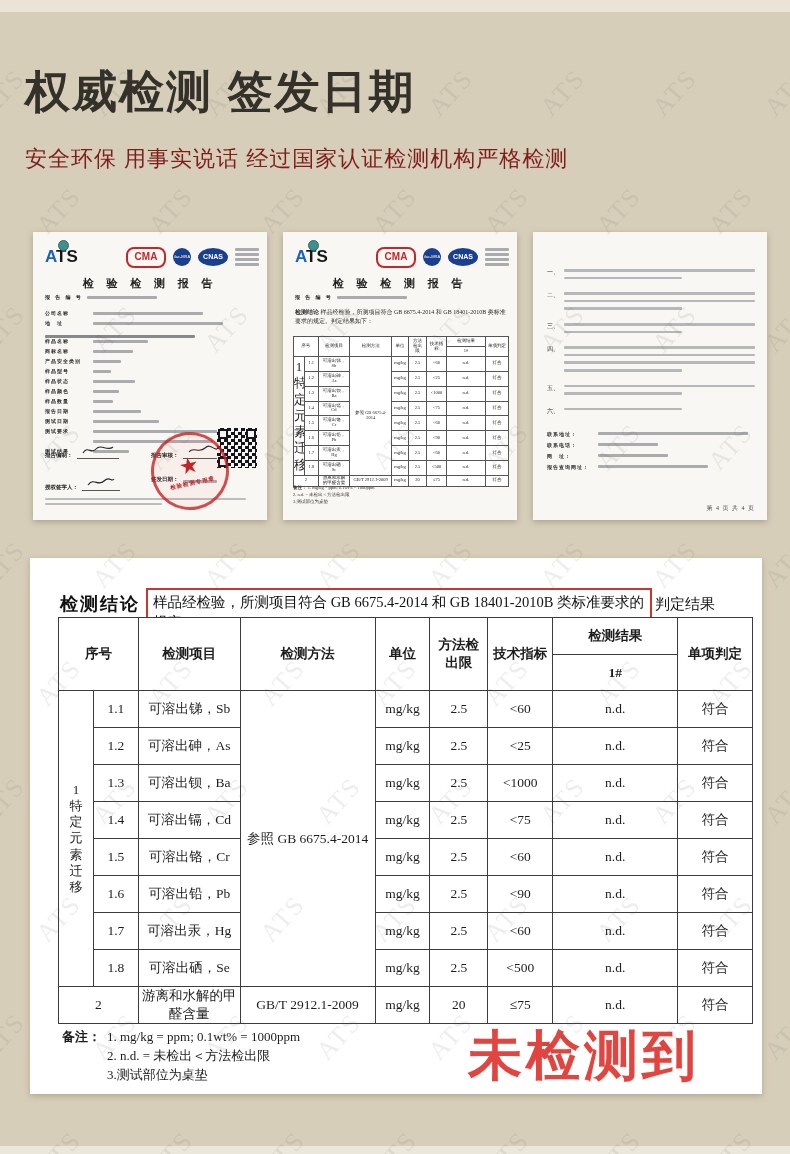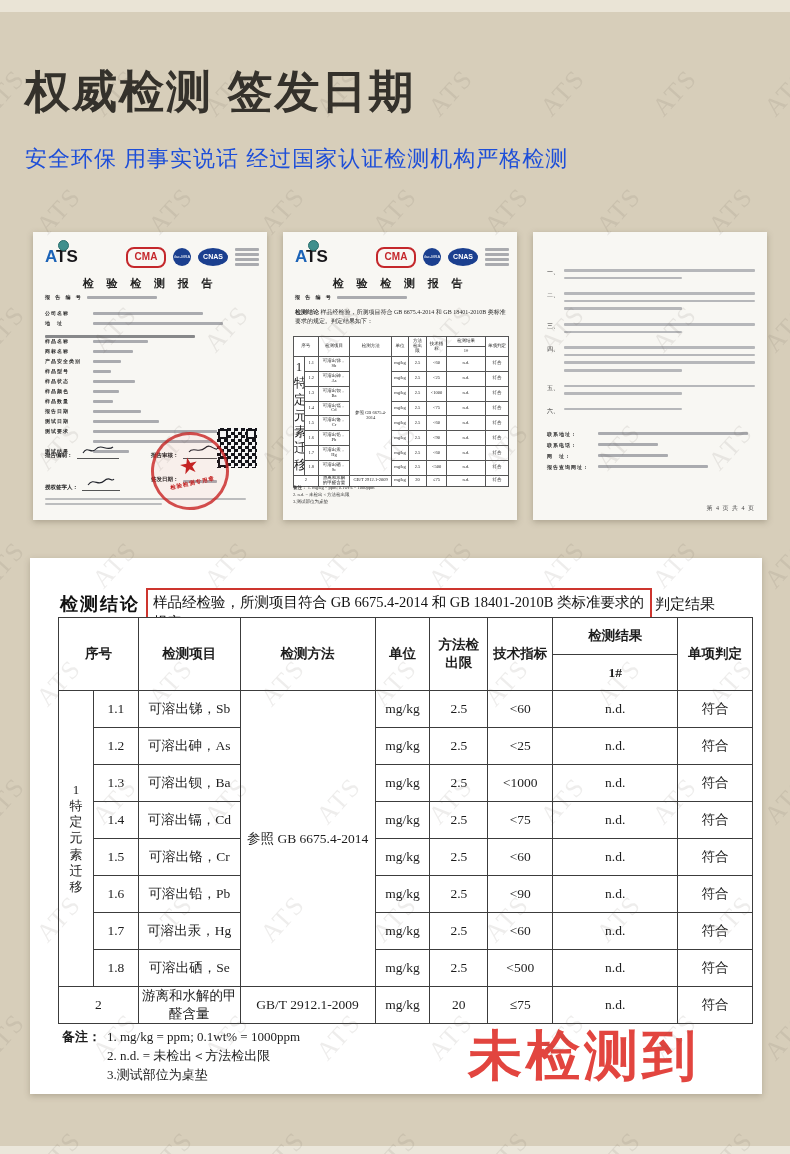--- a/index.html
+++ b/index.html
@@ -5,21 +5,21 @@
   html,body{margin:0;padding:0;}
   body{width:790px;height:1154px;position:relative;overflow:hidden;
        background:#d7ceba;font-family:"Liberation Serif","DejaVu Serif",serif;}
   .strip-top{position:absolute;left:0;top:0;width:790px;height:12px;background:#eae4d6;}
   .strip-bottom{position:absolute;left:0;top:1146px;width:790px;height:8px;background:#ebe7db;}
 
   
   .hero-title{position:absolute;left:25px;top:62px;font-family:"Liberation Sans","DejaVu Sans",sans-serif;
       font-size:45px;font-weight:700;color:#34312b;letter-spacing:2px;}
   .hero-sub{position:absolute;left:25px;top:144px;font-family:"Liberation Sans","DejaVu Sans",sans-serif;
-      font-size:22px;color:#1d4ed8;letter-spacing:1px;}
+      font-size:22px;color:#7f1d1d;letter-spacing:1px;}
 
   
   .cert{position:absolute;top:232px;width:234px;height:288px;background:#f8f7f3;
         box-shadow:0 2px 6px rgba(90,80,60,.35);padding:0;}
   #cert1{left:33px;} #cert2{left:283px;} #cert3{left:533px;}
   .cert-inner{position:relative;width:100%;height:100%;}
 
   .logo-row{position:absolute;left:12px;top:12px;right:8px;height:26px;display:flex;align-items:center;gap:7px;}
   .ats-logo{position:relative;font-family:"Liberation Sans",sans-serif;font-weight:800;font-size:17px;letter-spacing:0;}
   .ats-a{color:#1c63b7;} .ats-ts{color:#17161a;}

